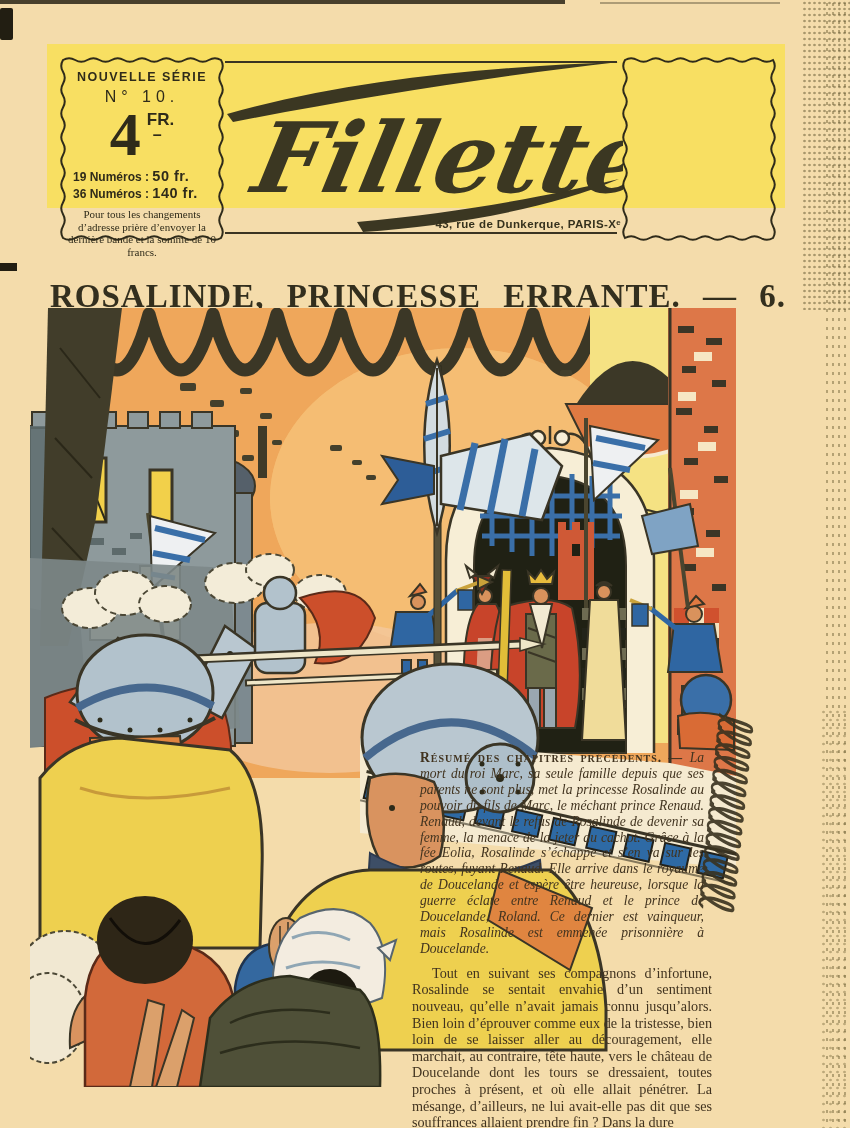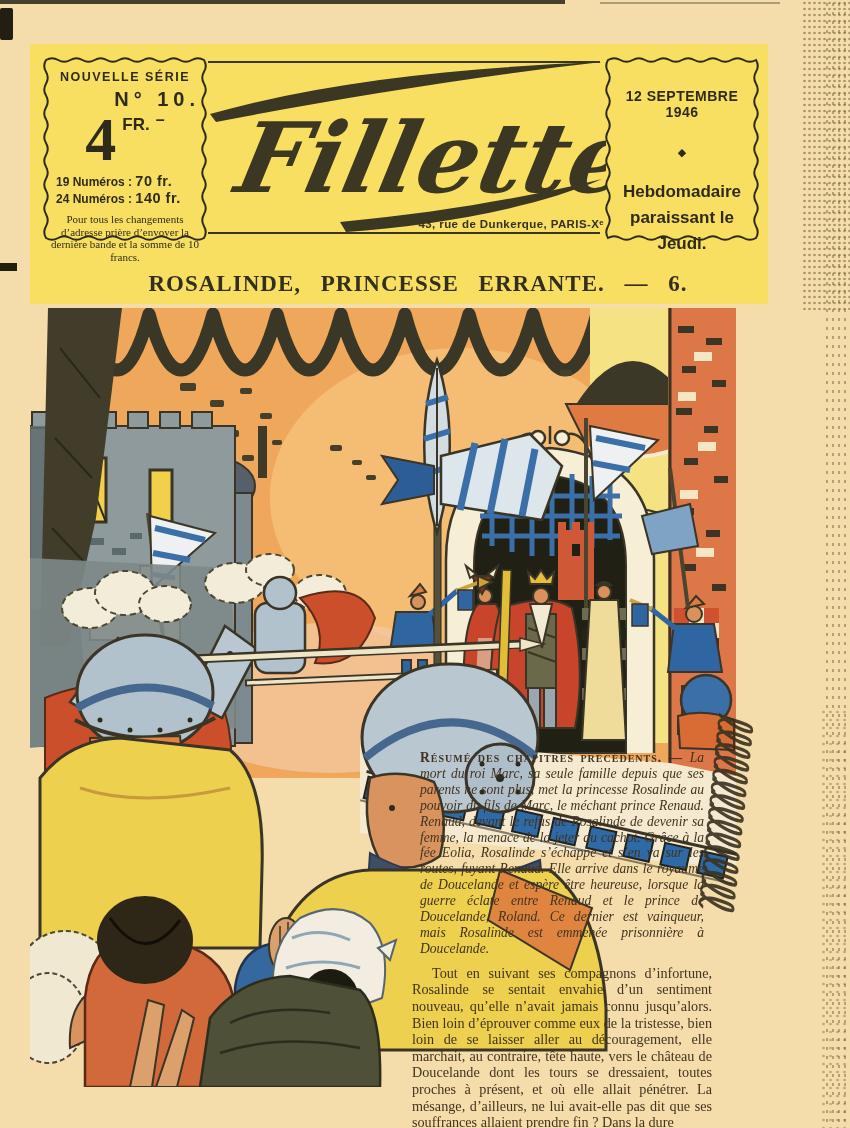--- a/index.html
+++ b/index.html
@@ -10,49 +10,49 @@
   
   .top-line{left:0;top:0;width:565px;height:4px;background:#292515;opacity:.85}
   .top-line2{left:600px;top:2px;width:180px;height:2px;background:#292515;opacity:.35}
   .left-blob{left:0;top:8px;width:13px;height:32px;background:#221e12;border-radius:2px}
   .left-dash{left:0;top:263px;width:17px;height:8px;background:#221e12}
   .noise-right{right:0;top:0;width:26px;height:100%;background-image:radial-gradient(#65592f 1px,transparent 1.4px);background-size:6px 9px;opacity:.45}
   .noise-right2{right:0;top:0;width:48px;height:310px;background-image:radial-gradient(#5c512c 1px,transparent 1.3px);background-size:5px 6px;opacity:.5}
   .noise-bottomright{right:0;bottom:0;width:30px;height:420px;background-image:radial-gradient(#6a5d31 1px,transparent 1.4px);background-size:7px 8px;opacity:.4}
 
   
-  .masthead{left:30px;top:44px;width:738px;height:260px;background:#f8df62;}
+  .masthead{left:47px;top:44px;width:738px;height:164px;background:#f8df62;}
   .stamp{position:absolute;color:#2f2b1a;font-family:"Liberation Sans",sans-serif;}
   .stamp svg.wavy{position:absolute;left:0;top:0;}
   .stamp-left{left:12px;top:12px;width:166px;height:186px;}
   .stamp-right{right:8px;top:12px;width:156px;height:186px;text-align:center;}
   .stamp-inner{position:absolute;left:8px;right:8px;top:8px;bottom:8px;text-align:center;}
   .serie{font-size:12.5px;font-weight:bold;letter-spacing:1.5px;margin-top:6px;}
-  .numero{font-size:20px;font-weight:bold;letter-spacing:5px;margin-top:4px;text-align:right;}
+  .numero{font-size:16px;font-weight:normal;letter-spacing:5px;margin-top:4px;}
   .price-row{display:flex;justify-content:center;align-items:flex-start;margin-top:0px;height:62px;}
   .big4{font-family:"Liberation Serif",serif;font-size:62px;font-weight:bold;line-height:56px;}
-  .fr-col{display:flex;flex-direction:row;align-items:flex-start;margin-left:6px;margin-top:4px;}
+  .fr-col{display:flex;flex-direction:column;align-items:flex-start;margin-left:6px;margin-top:4px;}
   .fr{font-size:17px;font-weight:bold;}
   .fr-dash{font-size:16px;font-weight:bold;line-height:10px;margin-left:6px;}
   .subline{font-size:12px;font-weight:bold;text-align:left;margin-left:6px;line-height:16px;}
   .subline .val{font-size:14.5px;letter-spacing:.5px;}
   .stamp-note{font-size:11px;line-height:12.5px;margin-top:6px;text-align:center;font-family:"Liberation Serif",serif;}
   .date-line{font-size:14px;font-weight:bold;letter-spacing:.5px;margin-top:24px;}
   .diamond{font-size:11px;margin-top:26px;}
   .weekly{font-size:17px;font-weight:bold;line-height:26px;margin-top:20px;padding:0 10px;}
 
   .logo-zone{position:absolute;left:180px;top:0;width:396px;height:208px;}
   .rule{position:absolute;left:178px;width:392px;height:2px;background:#3a3422;}
   .rule-top{top:17px;}
   .rule-bottom{top:188px;}
   .logo-svg{position:absolute;left:0px;top:8px;}
   .address{position:absolute;right:2px;bottom:22px;font-family:"Liberation Sans","DejaVu Sans",sans-serif;font-size:11.5px;font-weight:bold;color:#35311d;letter-spacing:.4px;}
 
   
-  .story-title{left:0;top:256px;width:836px;text-align:center;font-size:23px;font-weight:bold;color:#332f1e;letter-spacing:1px;word-spacing:13px;font-family:"Liberation Serif",serif;}
+  .story-title{left:0;top:256px;width:836px;text-align:center;font-size:33px;font-weight:bold;color:#332f1e;letter-spacing:1px;word-spacing:13px;font-family:"Liberation Serif",serif;}
 
   
   .illustration{left:30px;top:308px;width:706px;height:779px;}
 
   
   .squiggle{left:764px;top:718px;font-family:"DejaVu Sans",sans-serif;font-style:italic;font-size:48px;letter-spacing:-7px;color:#39321f;transform:rotate(96deg);transform-origin:0 0;white-space:nowrap;opacity:.9;}
 
   
   .text-col{left:412px;top:742px;width:300px;color:#41331f;}
   .resume{font-size:13.6px;line-height:15.9px;text-align:justify;font-style:italic;margin:8px;}
@@ -82,46 +82,41 @@
       <div class="stamp-inner">
         <div class="serie">NOUVELLE SÉRIE</div>
         <div class="numero">N° 10.</div>
         <div class="price-row">
           <span class="big4">4</span>
           <span class="fr-col">
             <span class="fr">FR.</span>
             <span class="fr-dash">–</span>
           </span>
         </div>
-        <div class="subline"><span>19 Numéros : </span><span class="val">70 fr.</span></div>
-        <div class="subline"><span>24 Numéros : </span><span class="val">140 fr.</span></div>
+        <div class="subline"><span>19 Numéros : </span><span class="val">50 fr.</span></div>
+        <div class="subline"><span>36 Numéros : </span><span class="val">140 fr.</span></div>
         <div class="stamp-note">Pour tous les changements d’adresse prière d’envoyer la dernière bande et la somme de 10 francs.</div>
       </div>
     </div>
 
     <div class="logo-zone">
       <div class="rule rule-top" style="left:-2px;"></div>
       <div class="rule rule-bottom" style="left:-2px;"></div>
       <svg class="logo-svg" width="396" height="192" viewBox="0 0 396 192">
         <path d="M0,62 C120,28 260,15 392,10 C260,25 130,46 6,70 Z" fill="#3b3722"></path>
         <path d="M130,170 C240,160 330,142 392,127 C320,158 220,174 136,180 Z" fill="#3b3722"></path>
         <text x="52" y="140" font-family="DejaVu Serif, Liberation Serif, serif" font-style="italic" font-weight="bold" font-size="97" fill="#3b3722" transform="skewX(-12)">Fillette</text>
       </svg>
       <div class="address">43, rue de Dunkerque, PARIS-Xᵉ</div>
     </div>
 
     <div class="stamp stamp-right">
       <svg class="wavy" width="156" height="186">
         <path fill="none" stroke="#2f2b1a" stroke-width="2" d="M4,4q6.166666666666667,-3.5 12.333333333333334,0q6.166666666666667,3.5 12.333333333333334,0q6.166666666666667,-3.5 12.333333333333334,0q6.166666666666667,3.5 12.333333333333334,0q6.166666666666667,-3.5 12.333333333333334,0q6.166666666666667,3.5 12.333333333333334,0q6.166666666666667,-3.5 12.333333333333334,0q6.166666666666667,3.5 12.333333333333334,0q6.166666666666667,-3.5 12.333333333333334,0q6.166666666666667,3.5 12.333333333333334,0q6.166666666666667,-3.5 12.333333333333334,0q6.166666666666667,3.5 12.333333333333334,0q3.5,5.933333333333334 0,11.866666666666667q-3.5,5.933333333333334 0,11.866666666666667q3.5,5.933333333333334 0,11.866666666666667q-3.5,5.933333333333334 0,11.866666666666667q3.5,5.933333333333334 0,11.866666666666667q-3.5,5.933333333333334 0,11.866666666666667q3.5,5.933333333333334 0,11.866666666666667q-3.5,5.933333333333334 0,11.866666666666667q3.5,5.933333333333334 0,11.866666666666667q-3.5,5.933333333333334 0,11.866666666666667q3.5,5.933333333333334 0,11.866666666666667q-3.5,5.933333333333334 0,11.866666666666667q3.5,5.933333333333334 0,11.866666666666667q-3.5,5.933333333333334 0,11.866666666666667q3.5,5.933333333333334 0,11.866666666666667q-6.166666666666667,3.5 -12.333333333333334,0q-6.166666666666667,-3.5 -12.333333333333334,0q-6.166666666666667,3.5 -12.333333333333334,0q-6.166666666666667,-3.5 -12.333333333333334,0q-6.166666666666667,3.5 -12.333333333333334,0q-6.166666666666667,-3.5 -12.333333333333334,0q-6.166666666666667,3.5 -12.333333333333334,0q-6.166666666666667,-3.5 -12.333333333333334,0q-6.166666666666667,3.5 -12.333333333333334,0q-6.166666666666667,-3.5 -12.333333333333334,0q-6.166666666666667,3.5 -12.333333333333334,0q-6.166666666666667,-3.5 -12.333333333333334,0q-3.5,-5.933333333333334 0,-11.866666666666667q3.5,-5.933333333333334 0,-11.866666666666667q-3.5,-5.933333333333334 0,-11.866666666666667q3.5,-5.933333333333334 0,-11.866666666666667q-3.5,-5.933333333333334 0,-11.866666666666667q3.5,-5.933333333333334 0,-11.866666666666667q-3.5,-5.933333333333334 0,-11.866666666666667q3.5,-5.933333333333334 0,-11.866666666666667q-3.5,-5.933333333333334 0,-11.866666666666667q3.5,-5.933333333333334 0,-11.866666666666667q-3.5,-5.933333333333334 0,-11.866666666666667q3.5,-5.933333333333334 0,-11.866666666666667q-3.5,-5.933333333333334 0,-11.866666666666667q3.5,-5.933333333333334 0,-11.866666666666667q-3.5,-5.933333333333334 0,-11.866666666666667Z"></path>
       </svg>
-      <div class="stamp-inner">
-        <div class="date-line">12 SEPTEMBRE 1946</div>
-        <div class="diamond">◆</div>
-        <div class="weekly">Hebdomadaire paraissant le Jeudi.</div>
-      </div>
     </div>
   </header>
 
   <h1 class="abs story-title">ROSALINDE, PRINCESSE ERRANTE. — 6.</h1>
 
   <div class="abs illustration">
   <svg width="706" height="779" viewBox="0 0 706 779">
 
     <g>
       <rect x="50" y="0" width="600" height="470" fill="#efa75b"></rect>

